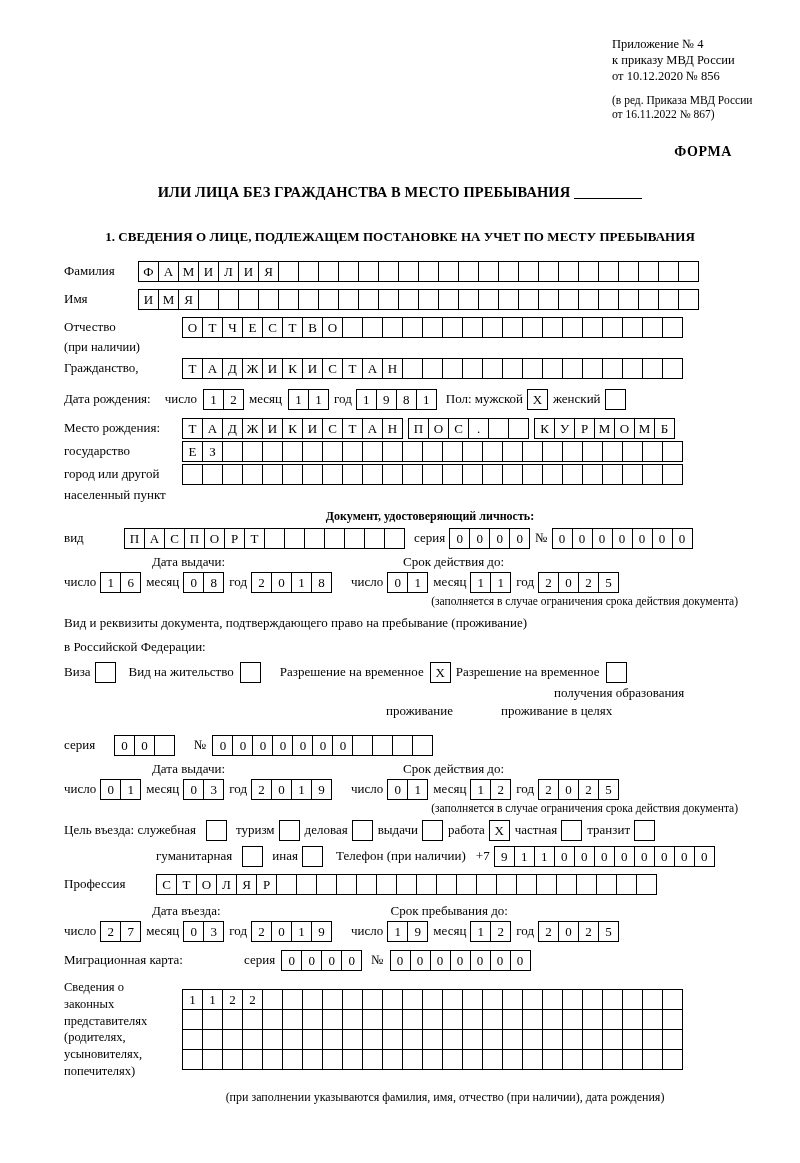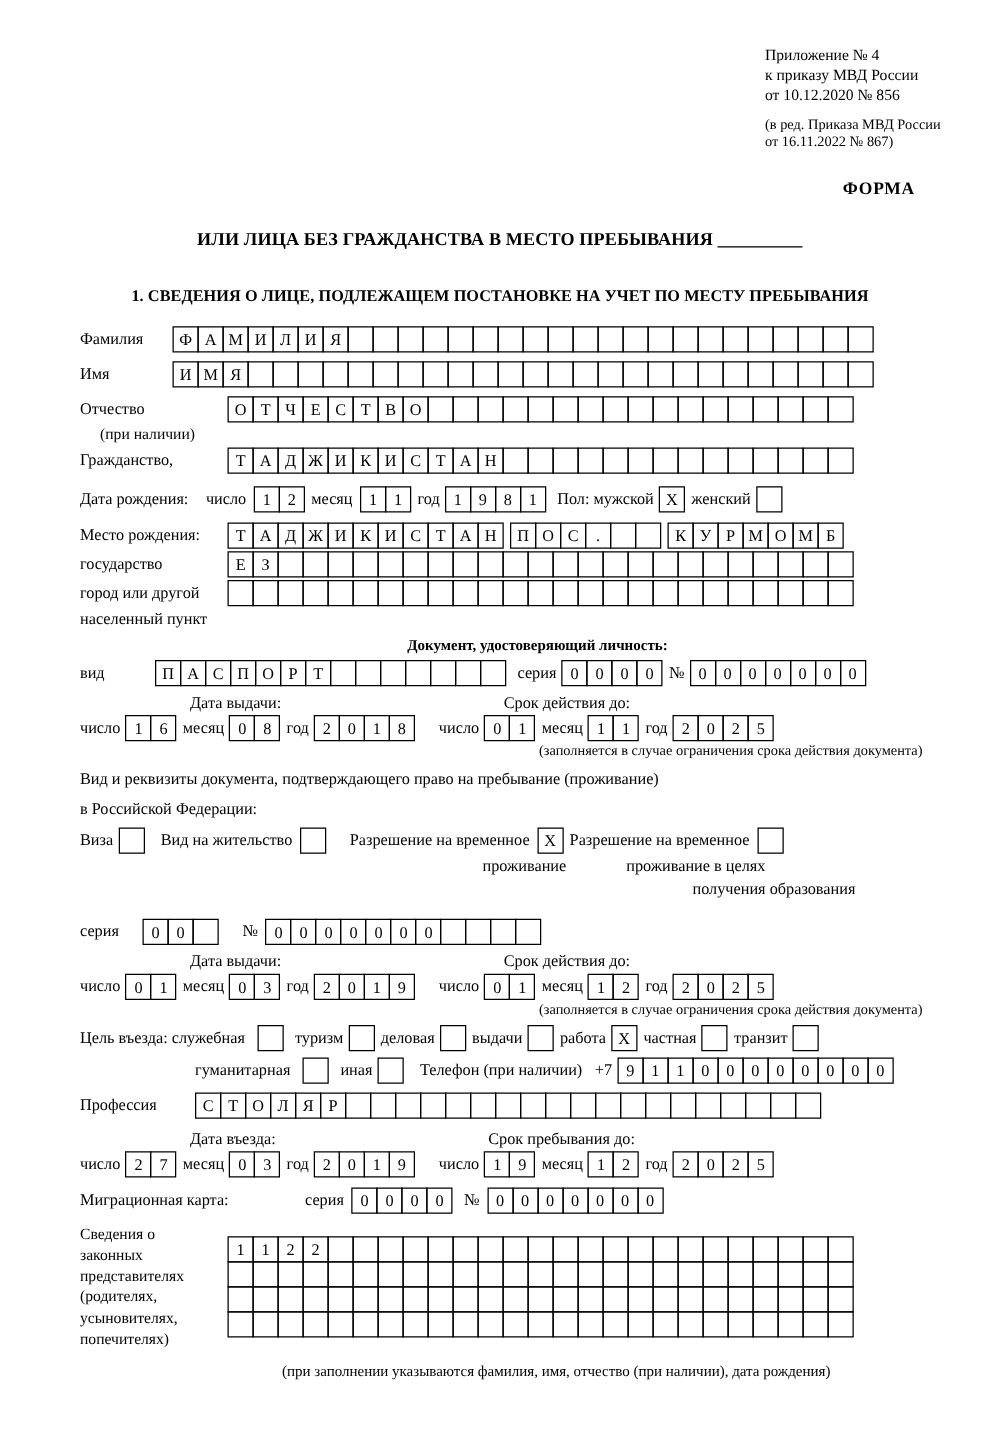--- a/index.html
+++ b/index.html
@@ -166,21 +166,21 @@
         <span class="bx"></span>
         <span class="bx"></span>
         <span class="bx"></span>
         <span class="bx"></span>
         <span class="bx"></span>
         <span class="bx"></span>
         <span class="bx"></span>
         <span class="bx"></span>
       </div>
   </div>
-  <div class="cap" style="margin-left:24px;margin-top:2px;">(при наличии)</div>
+  <div class="cap" style="margin-left:8px;margin-top:2px;">(при наличии)</div>
 
   <div class="row" style="margin-left:8px;margin-top:3px;">
     <div class="lbl" style="width:118px">Гражданство,</div>
     <div class="boxes">
         <span class="bx">Т</span>
         <span class="bx">А</span>
         <span class="bx">Д</span>
         <span class="bx">Ж</span>
         <span class="bx">И</span>
         <span class="bx">К</span>
@@ -464,28 +464,28 @@
         <span class="bx">X</span>
       </div>
     <div class="sp6"></div>
     <div class="lbl">Разрешение на временное</div>
     <div class="sp6"></div>
     <div class="boxes">
         <span class="bx"></span>
       </div>
   </div>
   <div class="inline" style="margin-top:2px;">
+    <div style="width:498px"></div>
+    <div class="lbl">получения образования</div>
+  </div>
+  <div class="inline" style="margin-top:2px;">
     <div style="width:330px"></div>
     <div class="lbl">проживание</div>
     <div style="width:48px"></div>
     <div class="lbl">проживание в целях</div>
-  </div>
-  <div class="inline" style="margin-top:2px;">
-    <div style="width:498px"></div>
-    <div class="lbl">получения образования</div>
   </div>
 
   <div class="row" style="margin-left:8px;margin-top:16px;">
     <div class="lbl" style="width:50px">серия</div>
     <div class="boxes">
         <span class="bx">0</span>
         <span class="bx">0</span>
         <span class="bx"></span>
       </div>
     <div class="sp20"></div>

